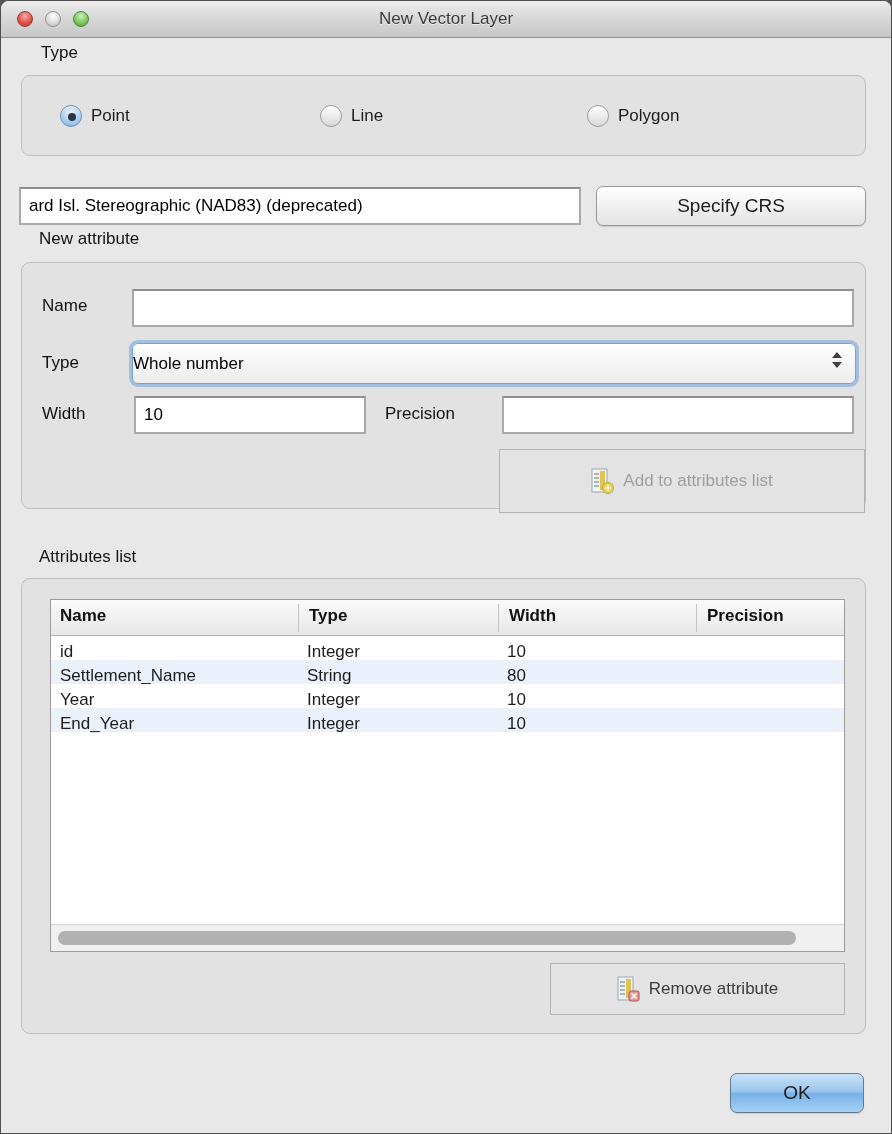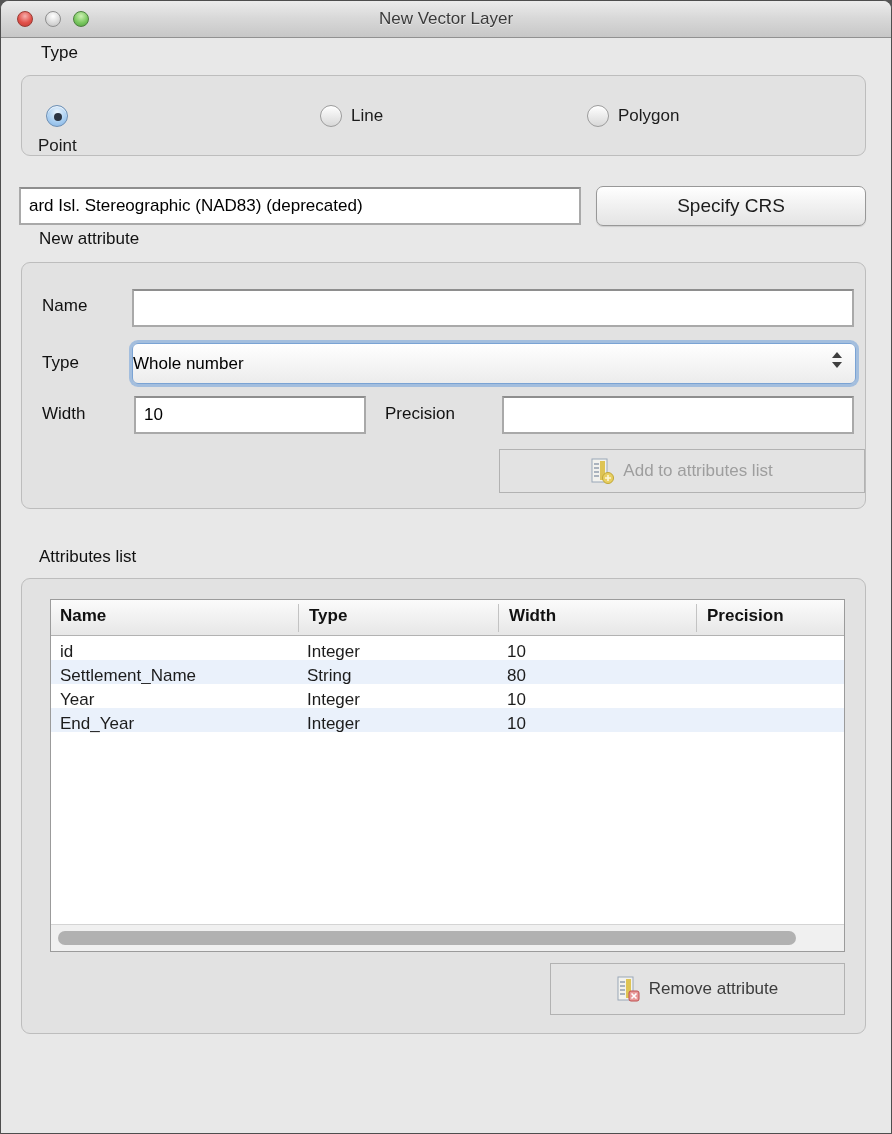--- a/index.html
+++ b/index.html
@@ -133,21 +133,21 @@
 
   <div class="titlebar">
     <span class="tl red"></span>
     <span class="tl gray"></span>
     <span class="tl green"></span>
     <div class="titlebar-title">New Vector Layer</div>
   </div>
 
   <div class="section-label" style="left:40px; top:42px;">Type</div>
   <div class="groupbox" style="left:20px; top:74px; width:845px; height:81px;">
-    <div class="radio-item" style="left:16px;flex-direction:column;">
+    <div class="radio-item" style="left:38px;">
       <span class="radio selected"></span>
       <span>Point</span>
     </div>
     <div class="radio-item" style="left:298px;">
       <span class="radio"></span>
       <span>Line</span>
     </div>
     <div class="radio-item" style="left:565px;">
       <span class="radio"></span>
       <span>Polygon</span>
@@ -171,21 +171,21 @@
           <b class="down"></b>
         </span>
     </div>
 
     <div class="section-label" style="left:20px; top:141px;">Width</div>
     <div class="textfield" style="left:112px; top:133px; width:232px; height:38px;">10</div>
 
     <div class="section-label" style="left:363px; top:141px;">Precision</div>
     <div class="textfield" style="left:480px; top:133px; width:352px; height:38px;"></div>
 
-    <button class="flat-btn disabled" style="left:477px; top:186px; width:366px; height:44px;">
+    <button class="flat-btn disabled" style="left:477px; top:186px; width:366px; height:64px;">
       <svg class="icon-svg" width="24" height="27" viewBox="0 0 24 27">
         <rect x="1" y="1" width="15" height="23" fill="#f2f2ee" stroke="#9aa7b8"></rect>
         <rect x="9" y="3" width="5" height="19" fill="#dec455"></rect>
         <line x1="3" y1="6" x2="8" y2="6" stroke="#8b98aa" stroke-width="1.4"></line>
         <line x1="3" y1="10" x2="8" y2="10" stroke="#8b98aa" stroke-width="1.4"></line>
         <line x1="3" y1="14" x2="8" y2="14" stroke="#8b98aa" stroke-width="1.4"></line>
         <line x1="3" y1="18" x2="8" y2="18" stroke="#8b98aa" stroke-width="1.4"></line>
         <circle cx="17" cy="20" r="5.5" fill="#e8cf62" stroke="#c0a736"></circle>
         <path d="M17 17v6 M14 20h6" stroke="#fdf6d8" stroke-width="1.6"></path>
       </svg>
@@ -245,14 +245,15 @@
         <line x1="3" y1="10" x2="8" y2="10" stroke="#8b98aa" stroke-width="1.4"></line>
         <line x1="3" y1="14" x2="8" y2="14" stroke="#8b98aa" stroke-width="1.4"></line>
         <line x1="3" y1="18" x2="8" y2="18" stroke="#8b98aa" stroke-width="1.4"></line>
         <rect x="12" y="15" width="10" height="10" rx="2" fill="#e89a9a" stroke="#c05050"></rect>
         <path d="M14.5 17.5l5 5 M19.5 17.5l-5 5" stroke="#ffffff" stroke-width="1.6"></path>
       </svg>
       <span>Remove attribute</span>
     </button>
   </div>
 
+  <button class="mac-btn default" style="left:729px; top:1072px; width:134px; height:40px;">OK</button>
 
 </div>
 
 </body></html>

